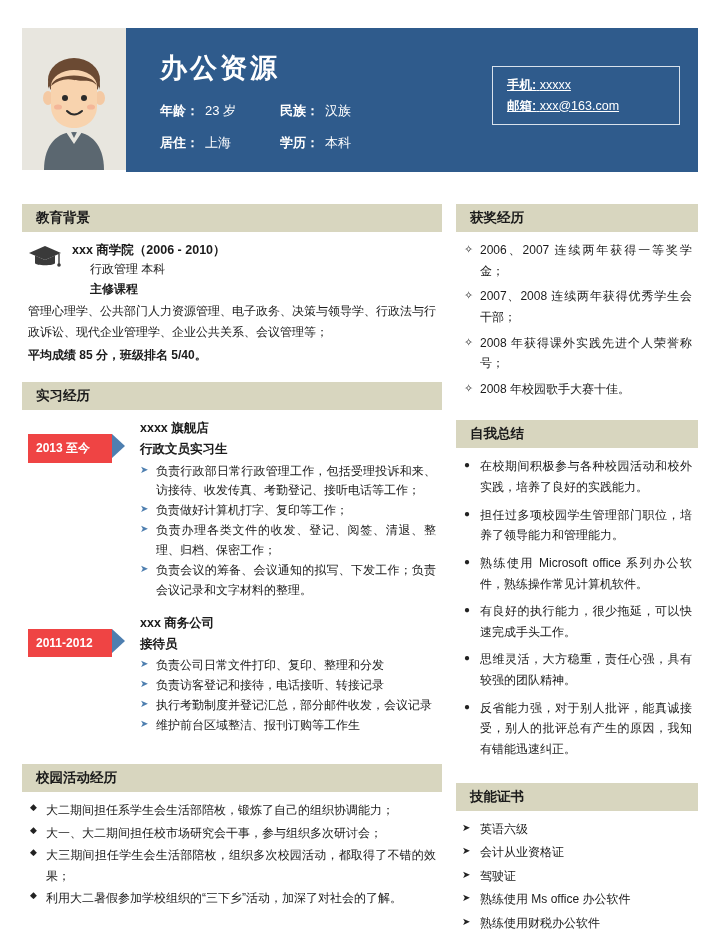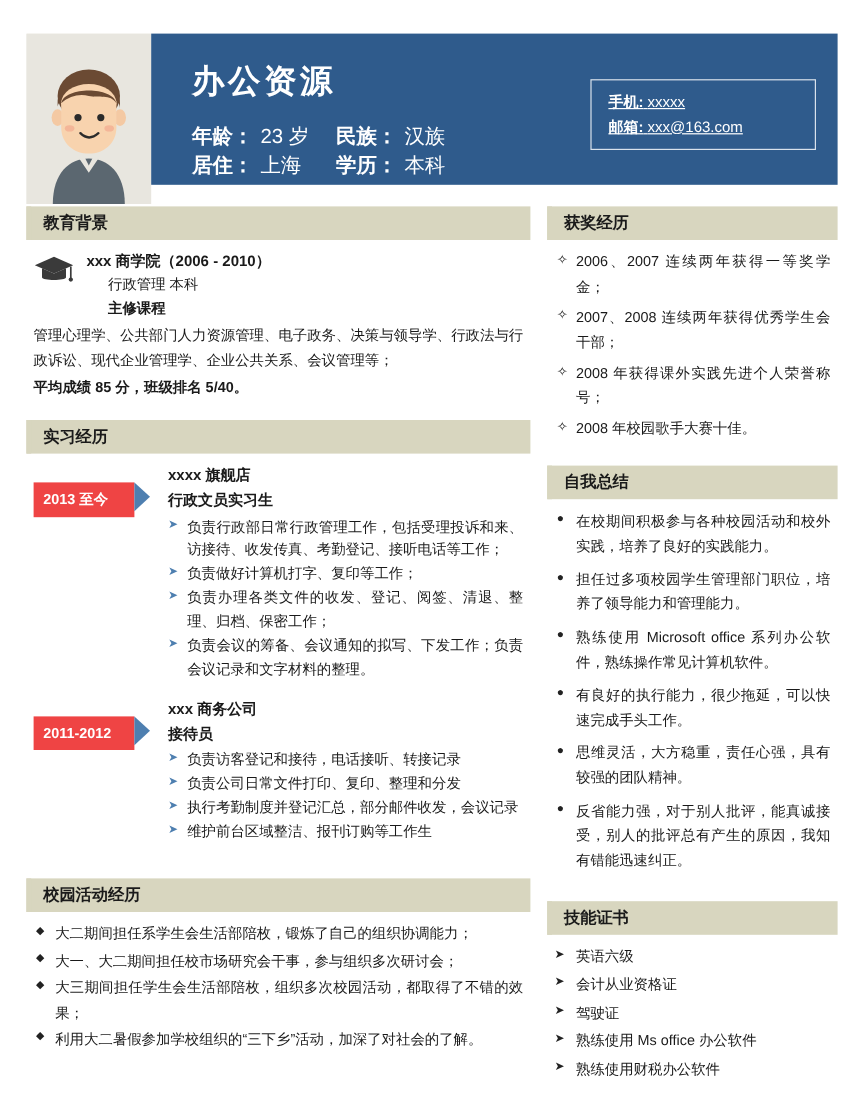--- a/index.html
+++ b/index.html
@@ -20,22 +20,22 @@
     height: 931px;
     background: #ffffff;
     box-sizing: border-box;
     padding: 28px 22px 18px 22px;
   }
 
   
   .header {
     position: relative;
     display: flex;
-    height: 126px;
-    margin-bottom: 18px;
+    height: 144px;
+    margin-bottom: 32px;
   }
   .avatar-box {
     width: 104px;
     height: 142px;
     background: #e8e6df;
     flex: 0 0 104px;
     position: relative;
     overflow: hidden;
   }
   .avatar-svg { display: block; }
@@ -50,22 +50,22 @@
   .name {
     font-size: 27px;
     font-weight: bold;
     letter-spacing: 3px;
     margin: 6px 0 16px 0;
     color: #ffffff;
   }
   .info-grid {
     display: grid;
     grid-template-columns: 120px 140px;
-    row-gap: 1px;
-    font-size: 17px;
+    row-gap: 14px;
+    font-size: 13px;
   }
   .info-cell { white-space: nowrap; }
   .info-label {
     font-weight: bold;
     margin-right: 6px;
   }
   .contact-box {
     position: absolute;
     right: 18px;
     top: 38px;
@@ -342,22 +342,22 @@
           </div>
 
           <div class="intern-row">
             <div class="intern-flag-col">
               <div class="flag">2011-2012</div>
             </div>
             <div class="intern-body">
               <div class="intern-company">xxx 商务公司</div>
               <div class="intern-role">接待员</div>
               <ul class="dash">
+                <li>负责公司日常文件打印、复印、整理和分发</li>
                 <li>负责访客登记和接待，电话接听、转接记录</li>
-                <li>负责公司日常文件打印、复印、整理和分发</li>
                 <li>执行考勤制度并登记汇总，部分邮件收发，会议记录</li>
                 <li>维护前台区域整洁、报刊订购等工作生</li>
               </ul>
             </div>
           </div>
 
         </div>
       </div>
 
       <div class="section">

